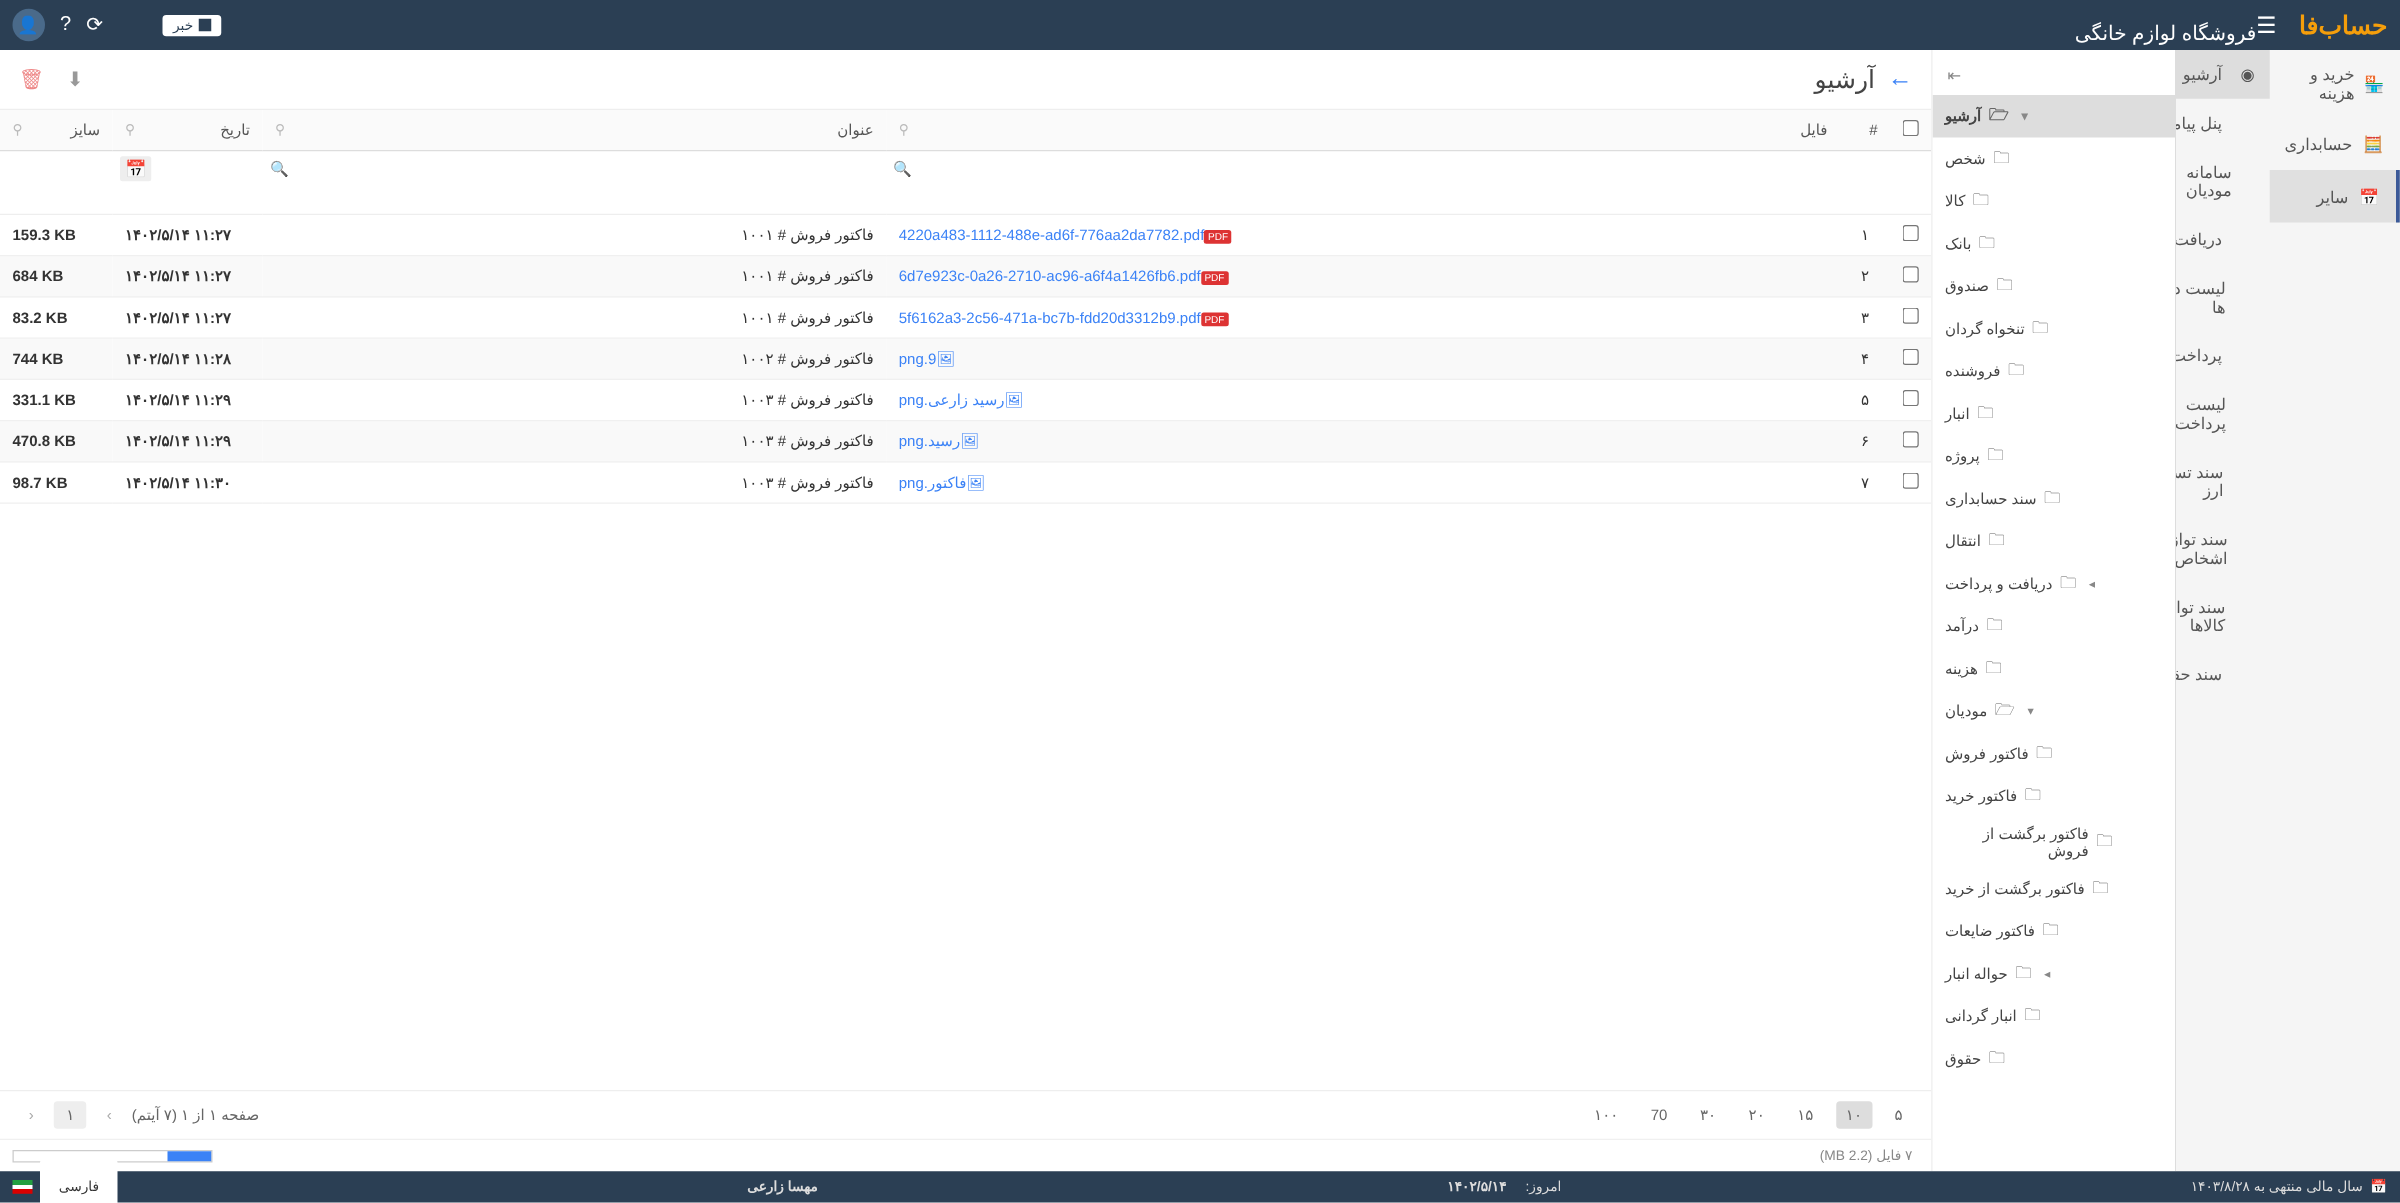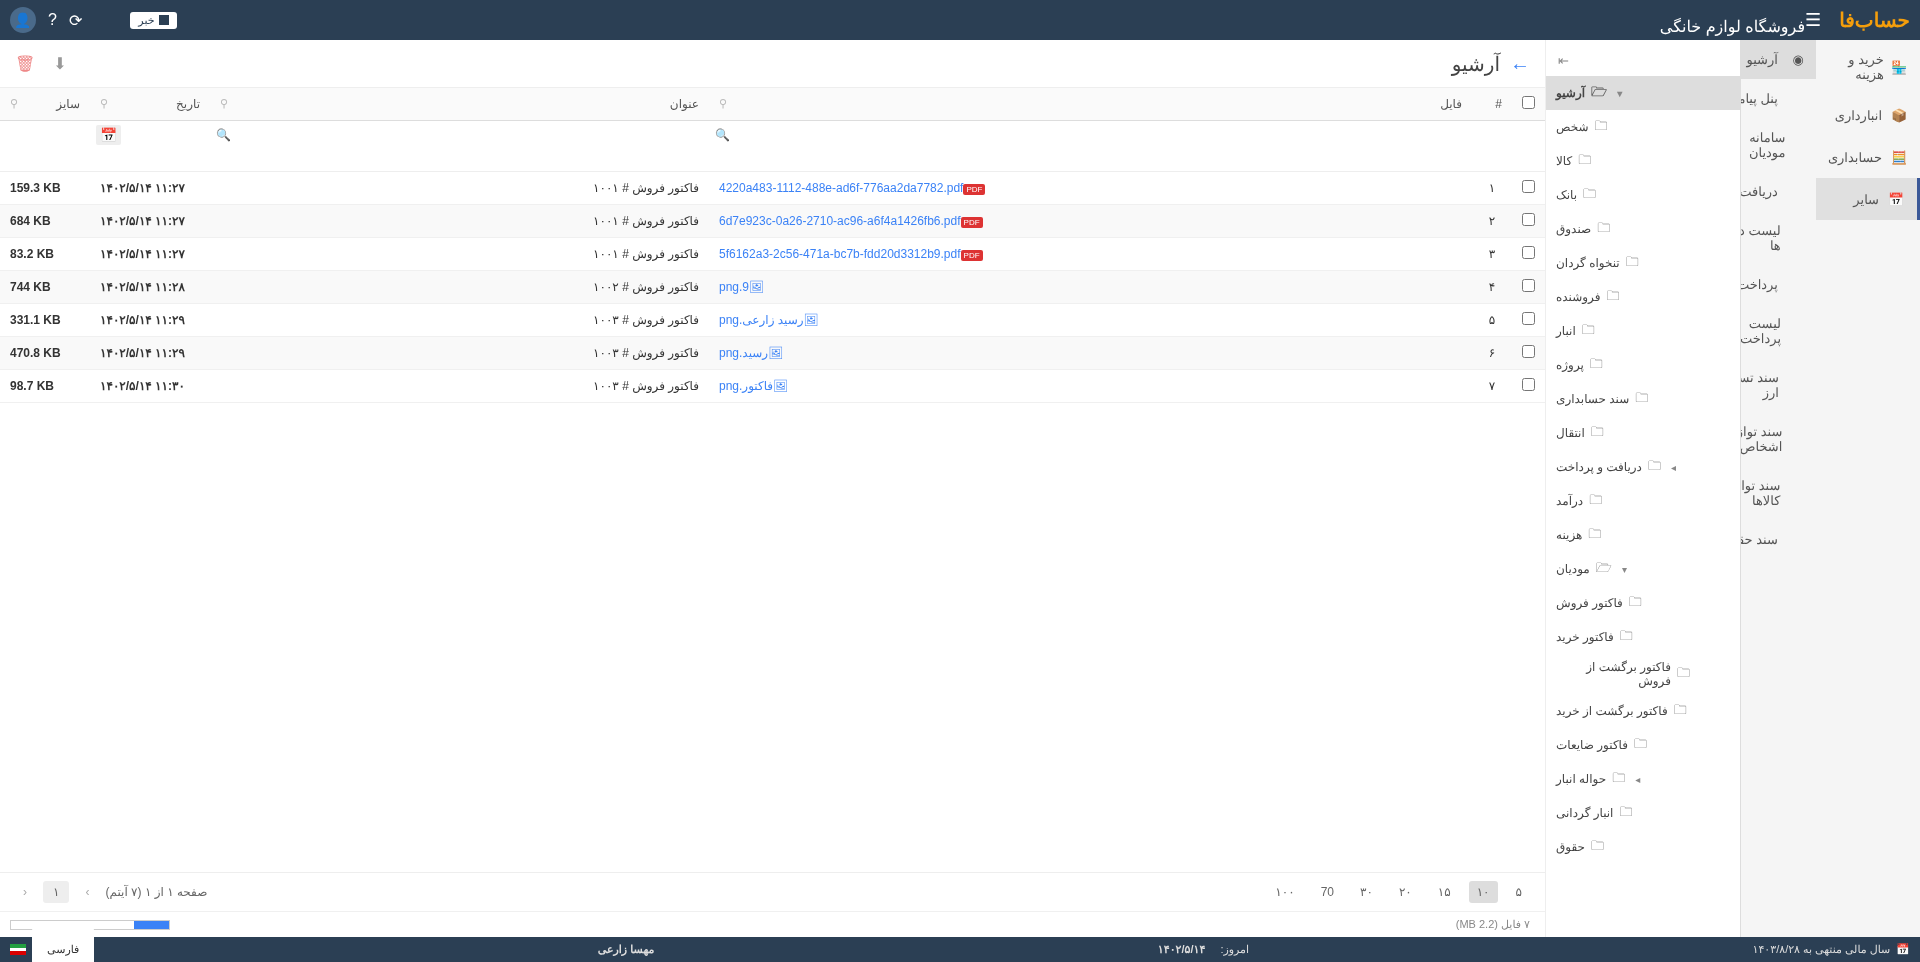--- a/index.html
+++ b/index.html
@@ -151,24 +151,20 @@
   </div>
 </div>
 
 <div class="layout">
 
   <div class="main-sidebar">
     <div id="main-sb-top">
         <div class="main-sidebar-item">
           <span class="ic ic-shop"></span>
           <span>خرید و هزینه</span>
-        </div>
-        <div class="main-sidebar-item">
-          <span class="ic ic-warehouse"></span>
-          <span>انبارداری</span>
         </div>
         <div class="main-sidebar-item">
           <span class="ic ic-acc"></span>
           <span>حسابداری</span>
         </div>
         <div class="main-sidebar-item active">
           <span class="ic ic-other"></span>
           <span>سایر</span>
         </div>
       </div>

